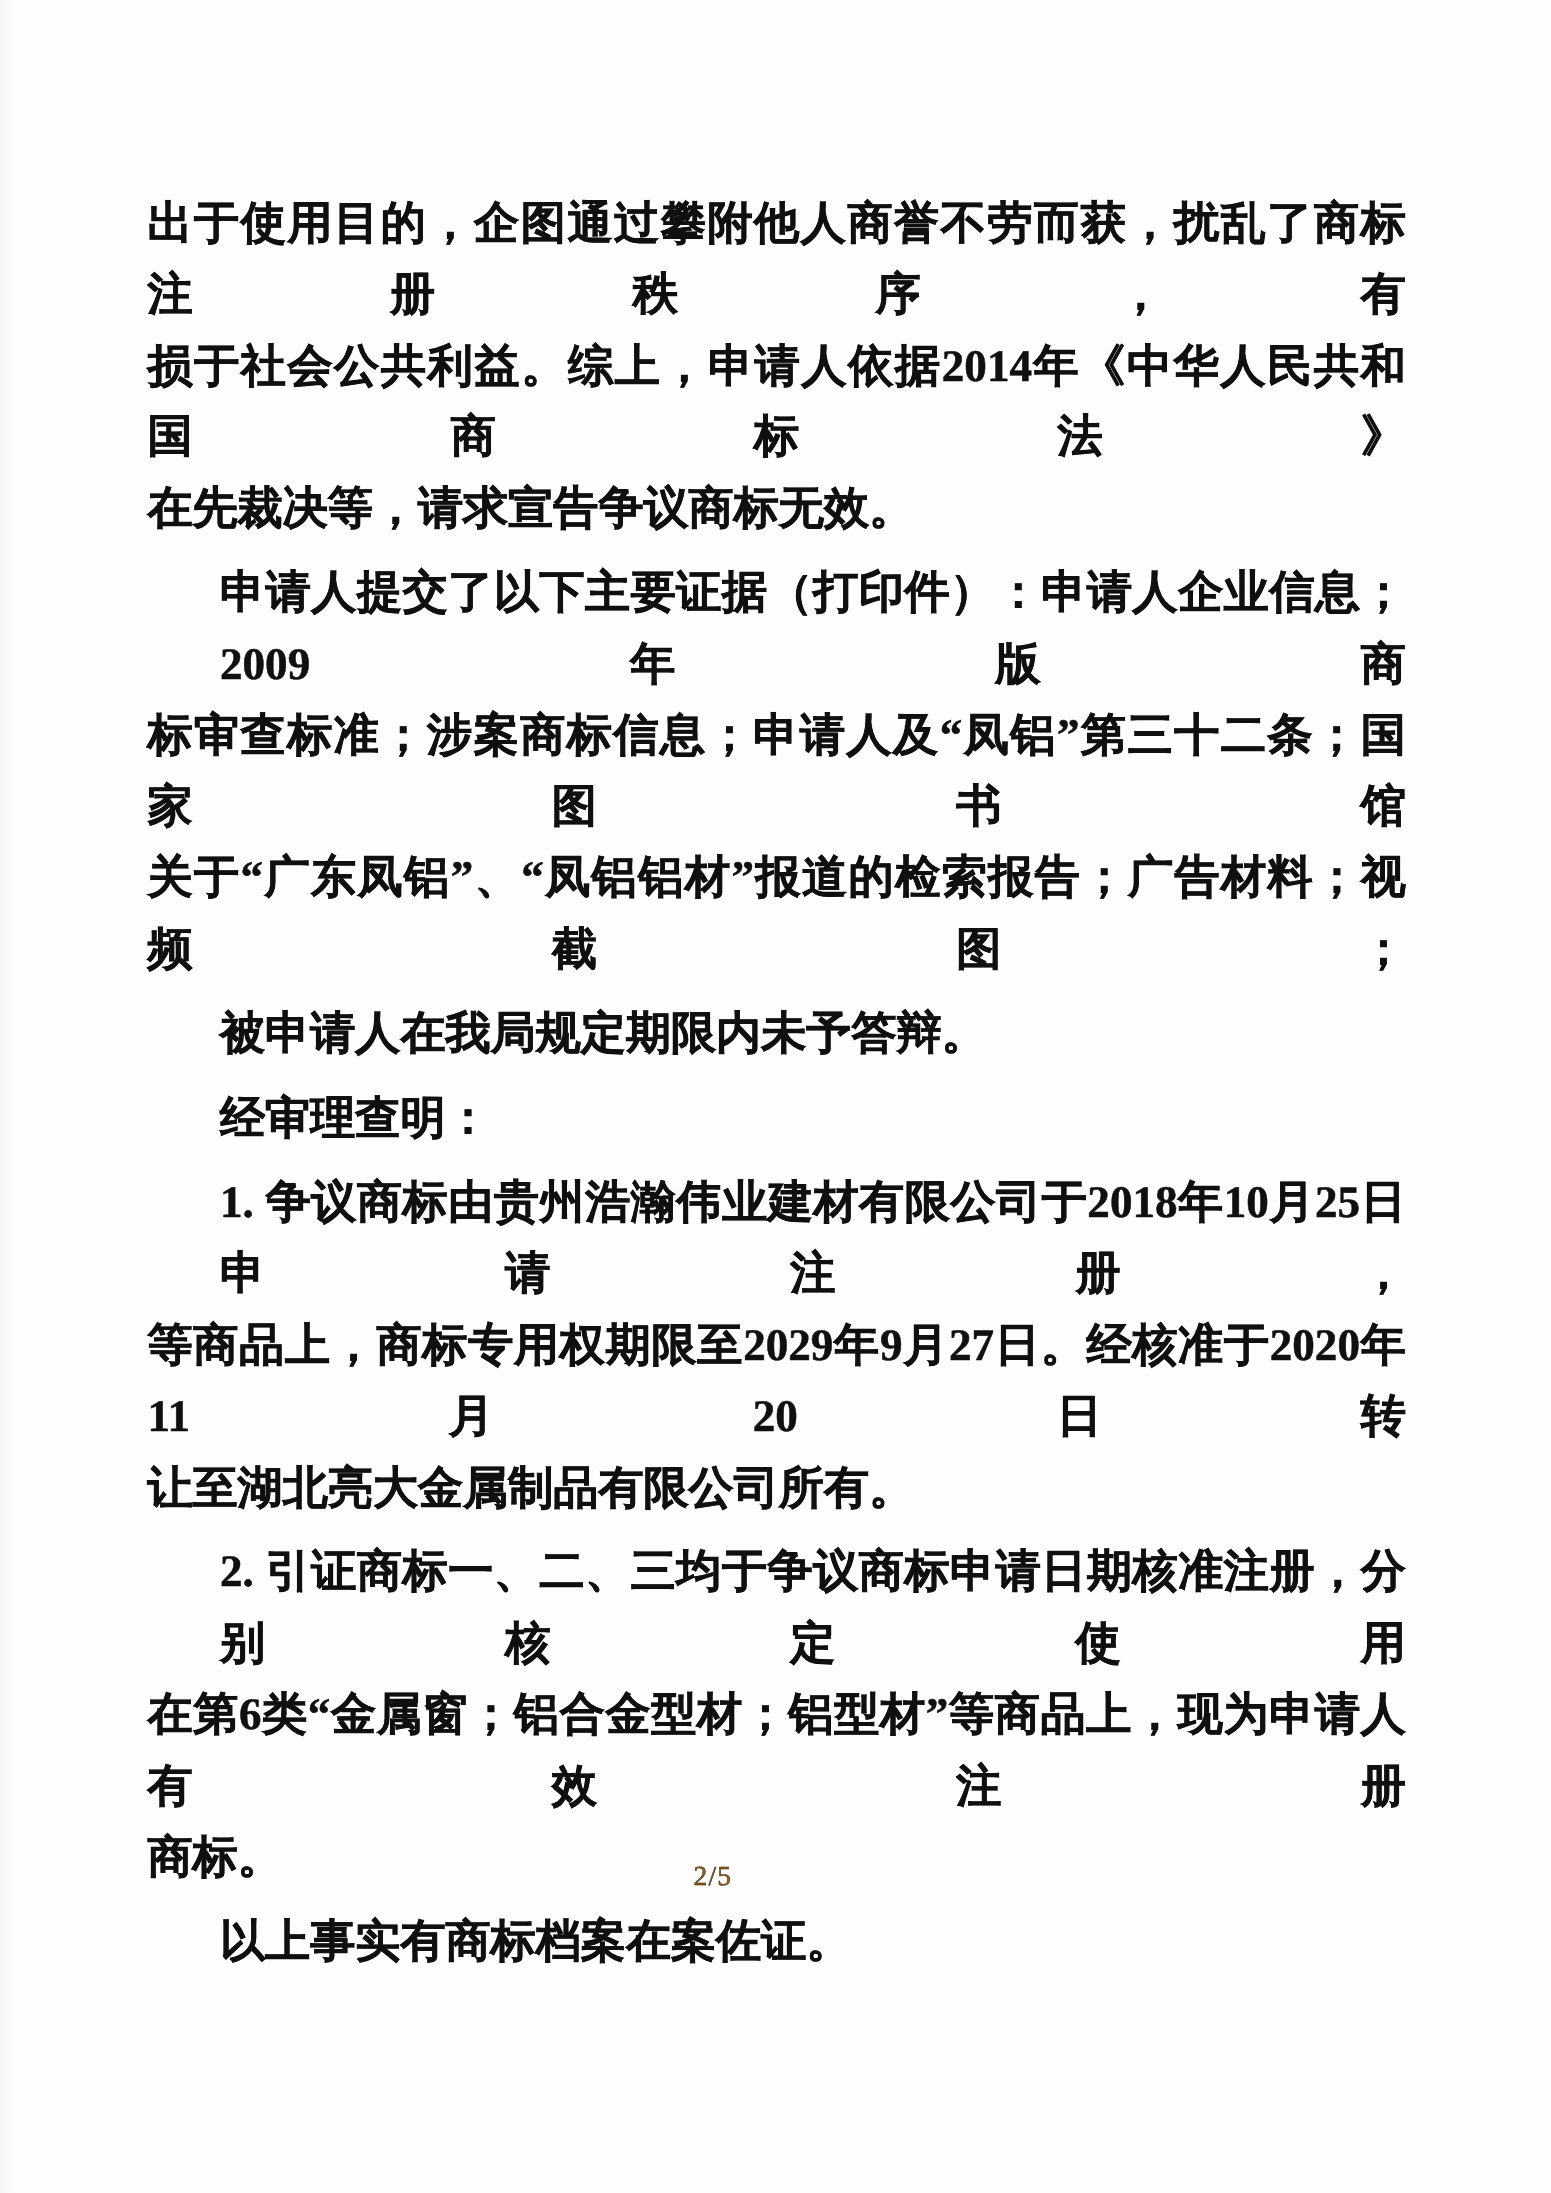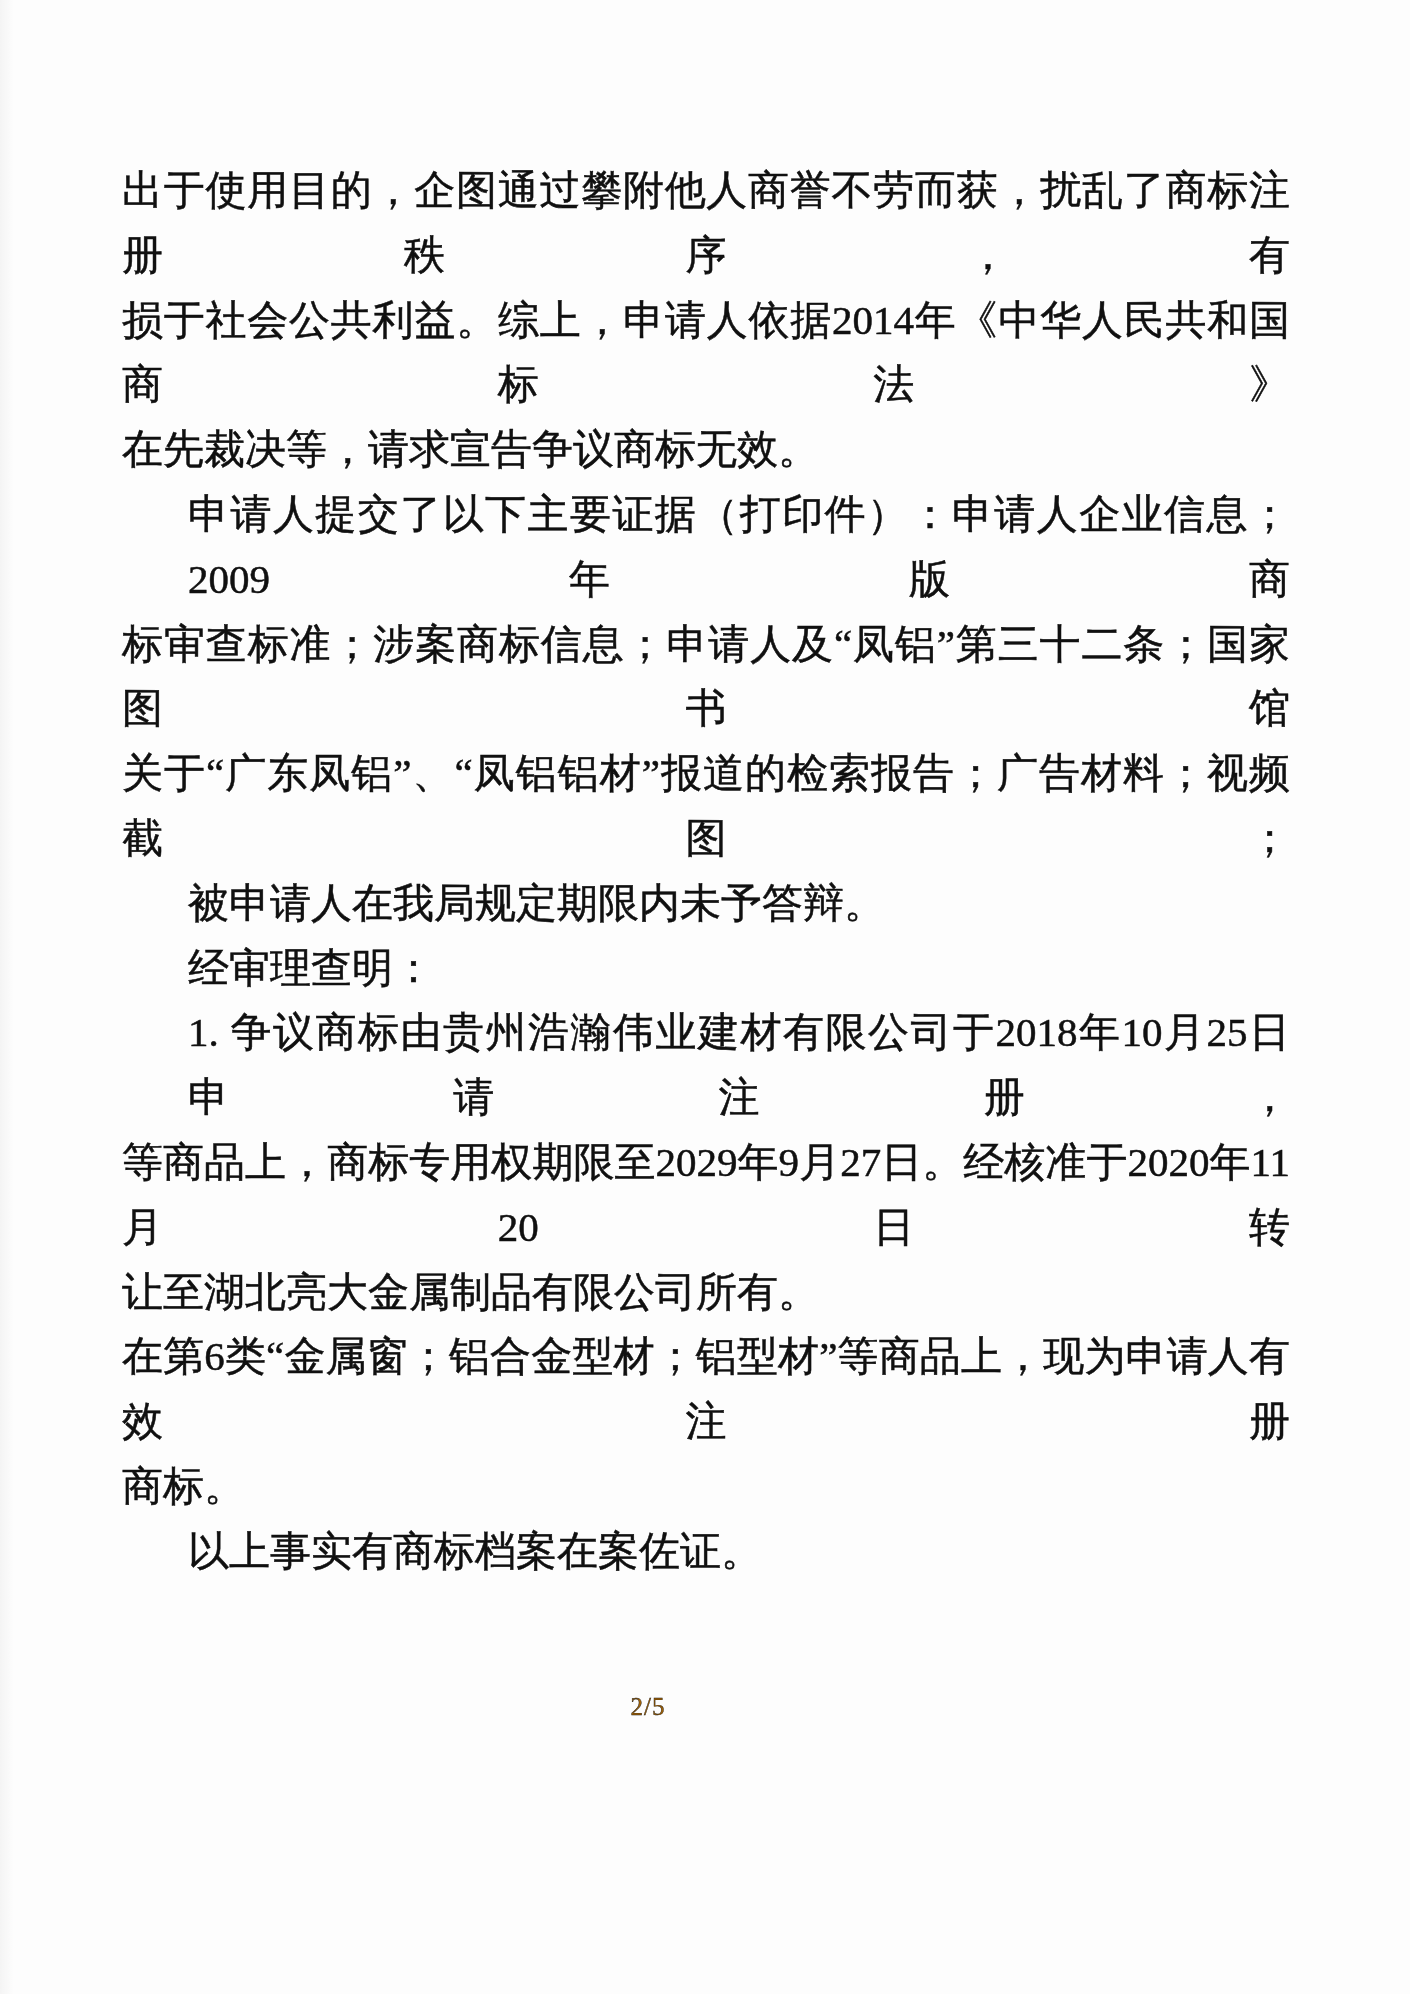--- a/index.html
+++ b/index.html
@@ -30,21 +30,21 @@
   .text-block {
     position: absolute;
     left: 122px;
     top: 158px;
     width: 1168px;
     font-size: 41px;
     line-height: 64.8px;
     color: #101010;
     -webkit-text-stroke: 0.5px #101010;
   }
-  .paragraph { margin: 0; }
+  .paragraph { margin: 12px; font-weight: bold; }
   .line {
     text-align: justify;
     text-align-last: justify;
     text-justify: inter-ideograph;
   }
   .line.end {
     text-align-last: left;
   }
   .line.indent {
     padding-left: 66px;
@@ -81,20 +81,21 @@
       </div>
       <div class="paragraph">
         <div class="line indent end">经审理查明：</div>
       </div>
       <div class="paragraph">
         <div class="line indent">1. 争议商标由贵州浩瀚伟业建材有限公司于2018年10月25日申请注册，</div>
         <div class="line">等商品上，商标专用权期限至2029年9月27日。经核准于2020年11月20日转</div>
         <div class="line end">让至湖北亮大金属制品有限公司所有。</div>
       </div>
       <div class="paragraph">
+        <div class="line indent">2. 引证商标一、二、三均于争议商标申请日期核准注册，分别核定使用</div>
         <div class="line">在第6类“金属窗；铝合金型材；铝型材”等商品上，现为申请人有效注册</div>
         <div class="line end">商标。</div>
       </div>
       <div class="paragraph">
         <div class="line indent end">以上事实有商标档案在案佐证。</div>
       </div>
     </main>
   <div class="page-number">2/5</div>
 </div>
 

